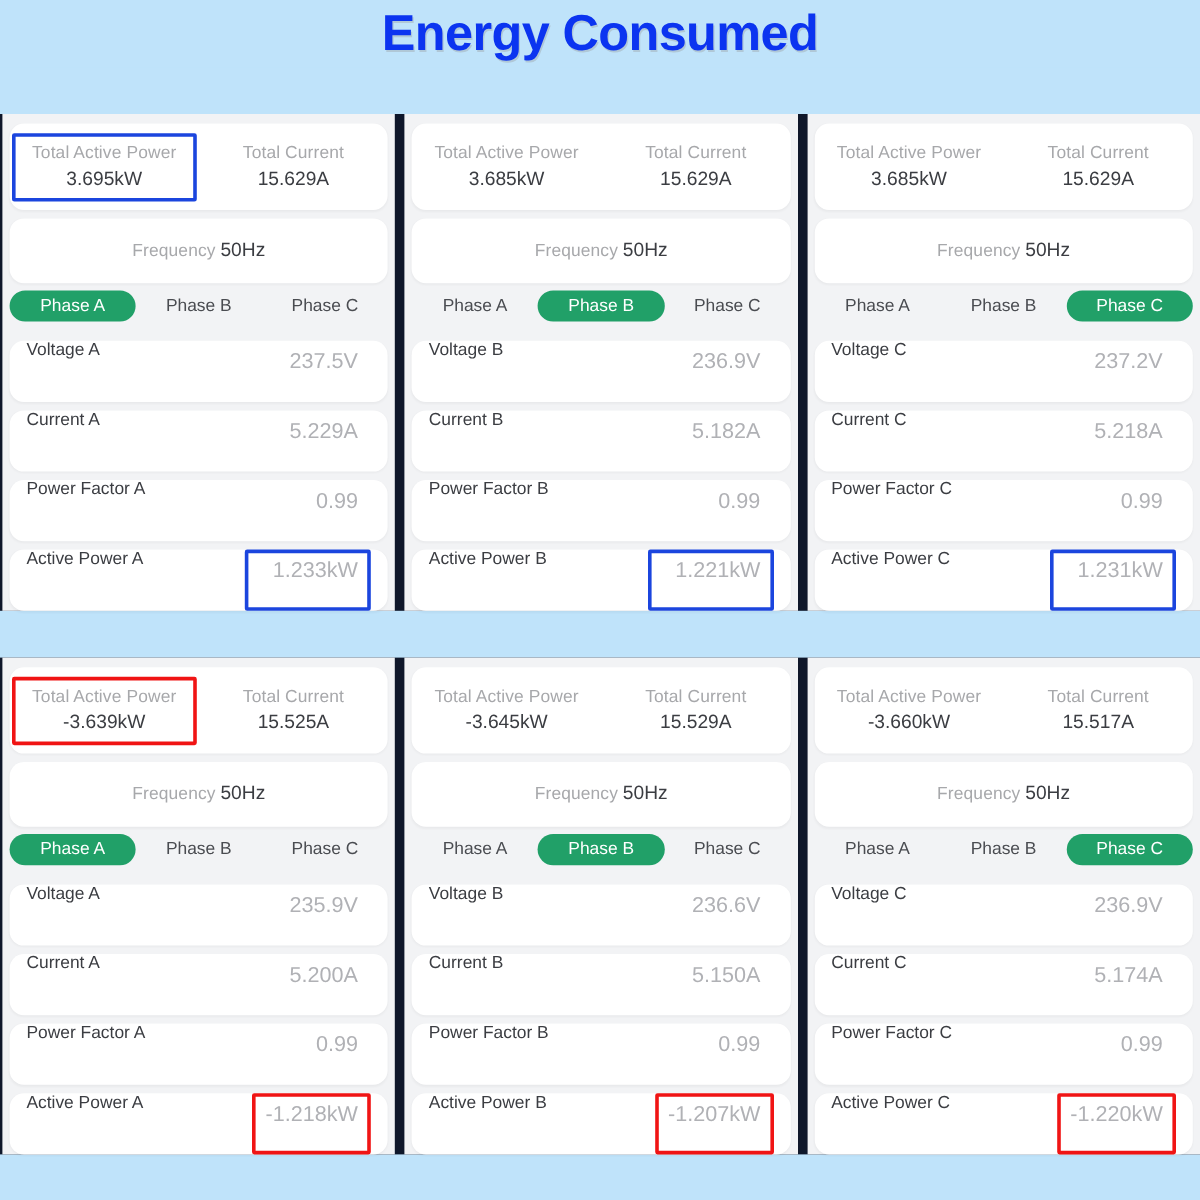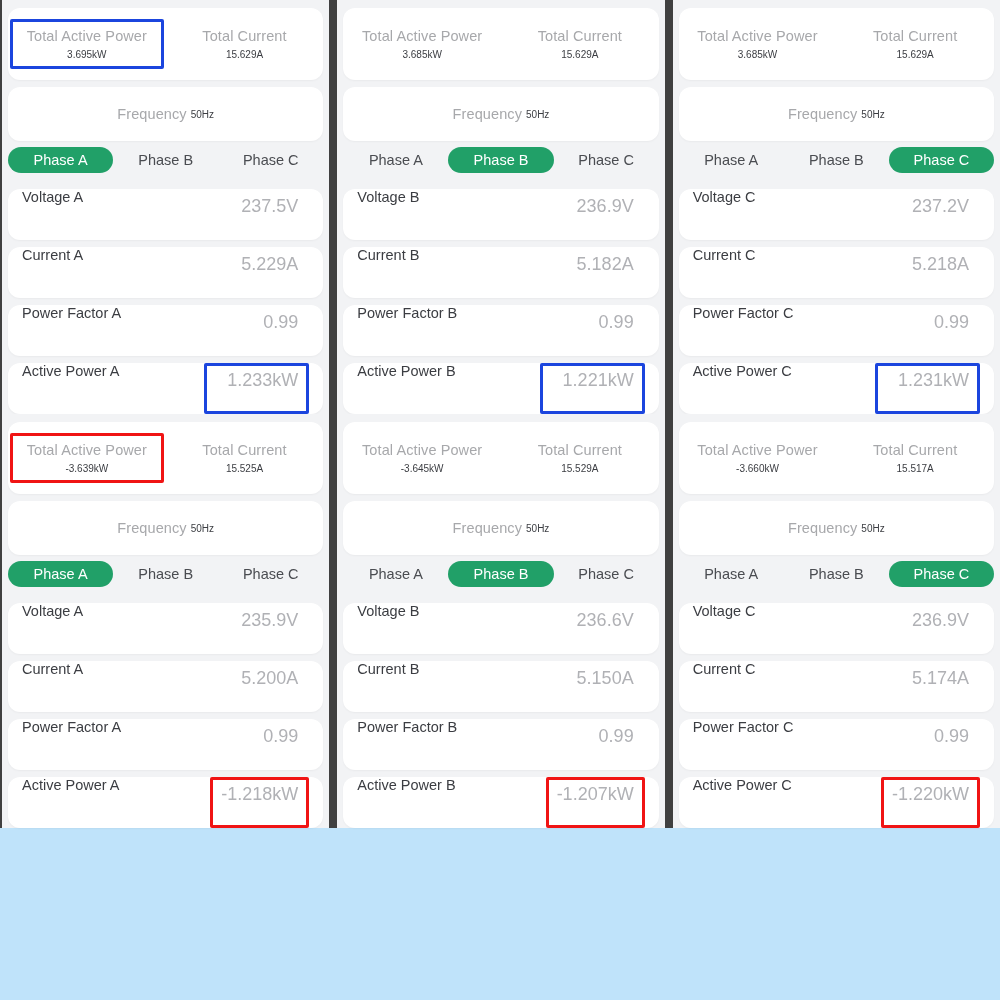--- a/index.html
+++ b/index.html
@@ -39,21 +39,22 @@
     white-space: nowrap;
   }
   .title-consumed { color: #0b34f0; }
   .title-produced { color: #f60808; }
 
   .panels {
     display: flex;
     flex-direction: row;
     gap: 8px;
     padding: 0 0 0 0;
-    background: #404040;
+    background: #0f172a;
+    margin-top: 39px;
   }
 
   .panel {
     width: 328px;
     background: #f2f3f5;
     display: flex;
     flex-direction: column;
     padding: 8px 6px 0 6px;
     box-sizing: border-box;
   }
@@ -86,21 +87,21 @@
   .summary-cell.hl-blue { border-color: #1b45de; }
   .summary-cell.hl-red  { border-color: #f01414; }
 
   .metric-label {
     font-size: 14.5px;
     color: #a7a8ab;
     letter-spacing: 0.1px;
     white-space: nowrap;
   }
   .metric-value {
-    font-size: 10px;
+    font-size: 16px;
     color: #3b3d42;
     white-space: nowrap;
   }
 
   
   .freq-card {
     background: #ffffff;
     border-radius: 12px;
     height: 54px;
     margin-top: 7px;
@@ -165,20 +166,21 @@
   .row-value.hl-blue { border-color: #1b45de; color: #b0b1b5; padding-left: 20px; }
   .row-value.hl-red  { border-color: #f01414; color: #b0b1b5; }
 
   .last-row { margin-bottom: 0; }
 </style>
 </head>
 <body>
 
 <div id="root">
     <div class="section">
+      <div class="section-title title-consumed">Energy Consumed</div>
       <div class="panels">
         <div class="panel">
           <div class="summary-card">
             <div class="summary-cell hl-blue">
               <div class="metric-label">Total Active Power</div>
               <div class="metric-value">3.695kW</div>
             </div>
             <div class="summary-cell">
               <div class="metric-label">Total Current</div>
               <div class="metric-value">15.629A</div>

